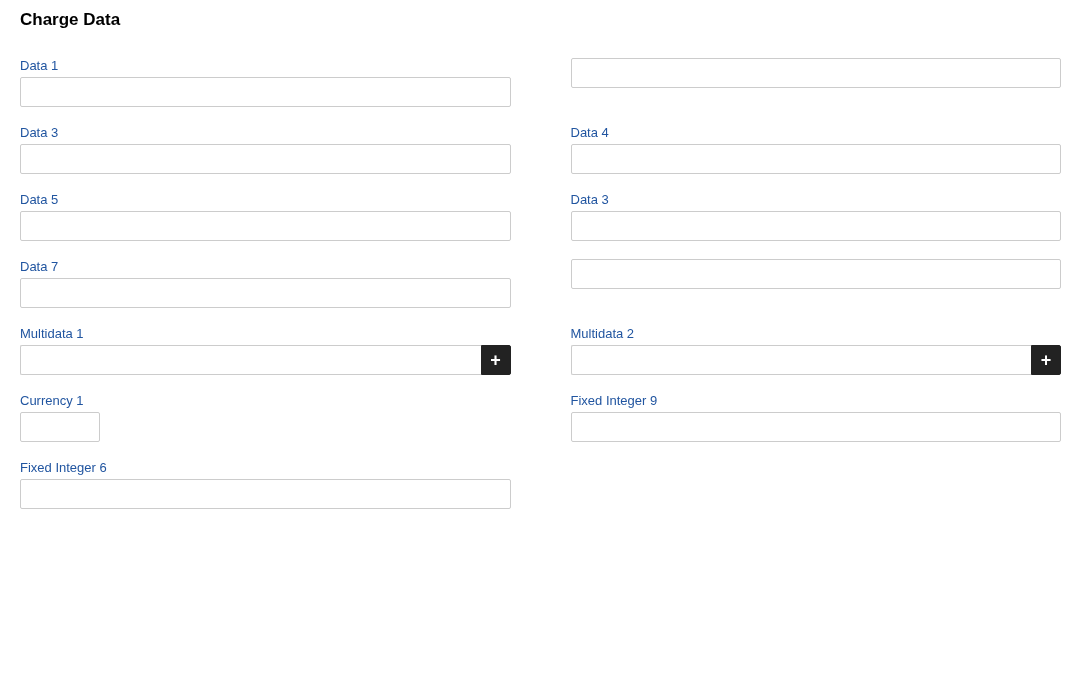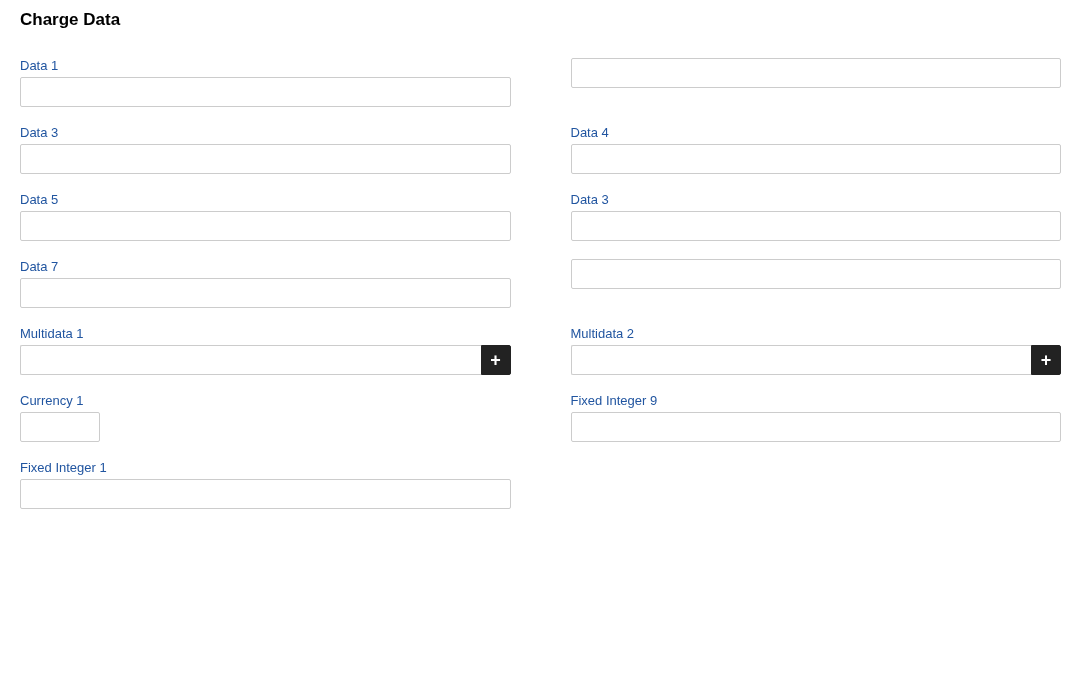--- a/index.html
+++ b/index.html
@@ -166,17 +166,17 @@
   <div class="field-group">
     <label class="field-label">Currency 1</label>
     <input class="field-input currency-input" type="text" style="">
   </div>
 
   <div class="field-group">
     <label class="field-label">Fixed Integer 9</label>
     <input class="field-input" type="text" style="">
   </div>
   <div class="field-group">
-    <label class="field-label">Fixed Integer 1</label>
+    <label class="field-label">Fixed Integer 6</label>
     <input class="field-input" type="text" style="">
   </div>
 
 </div>
 
 </body></html>

